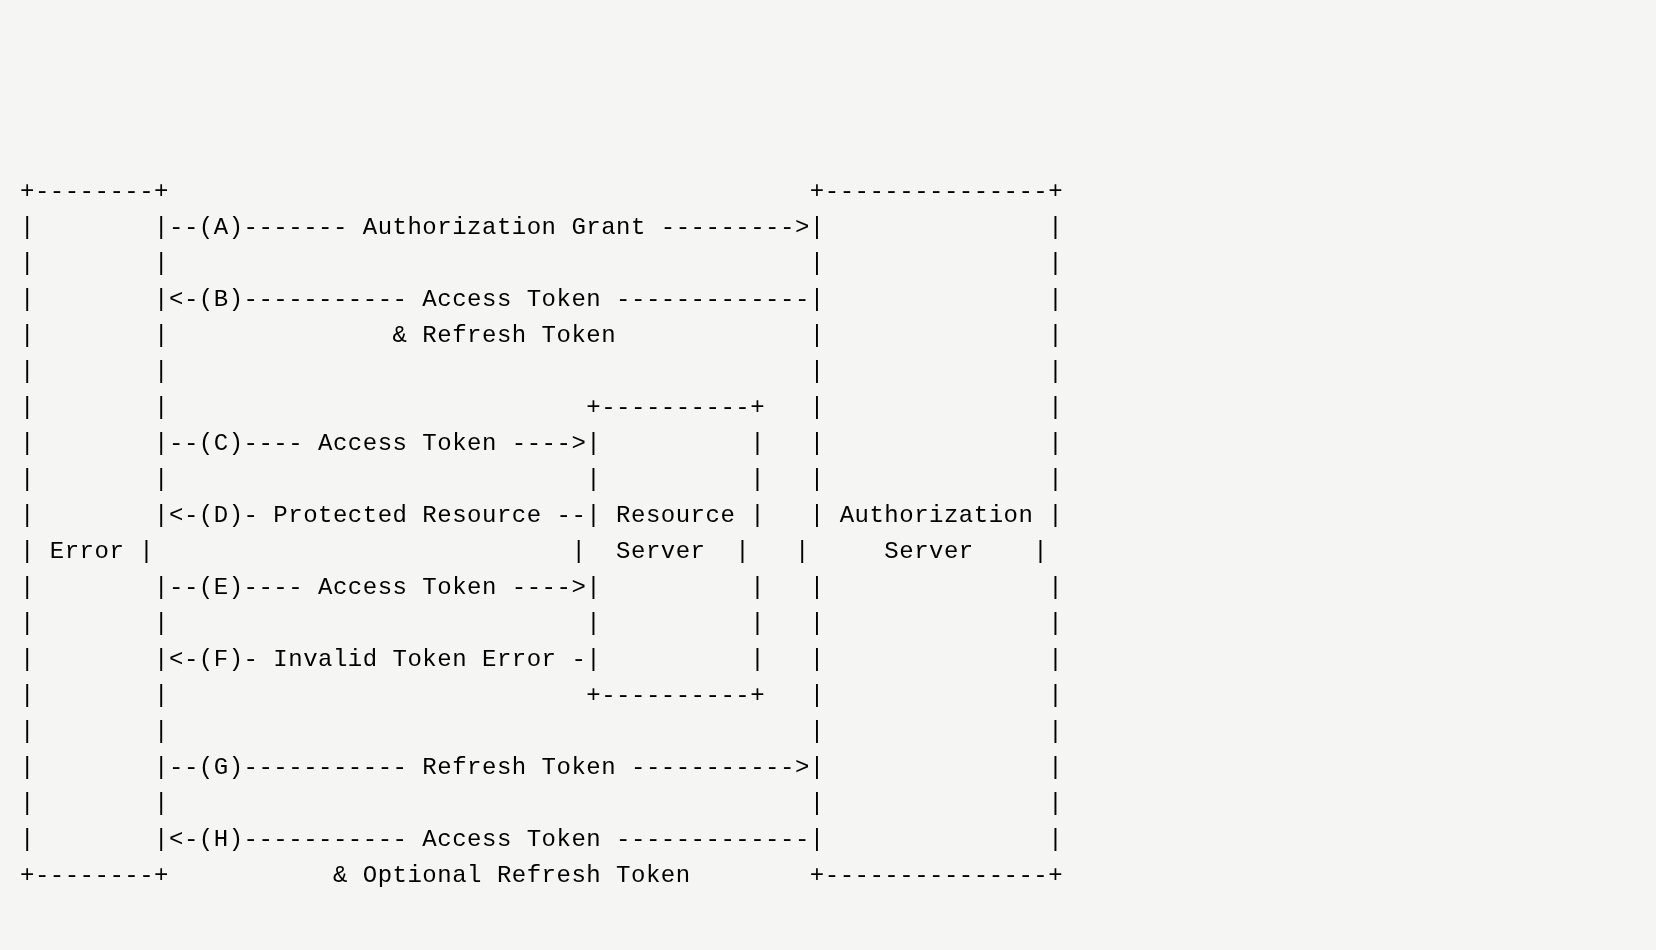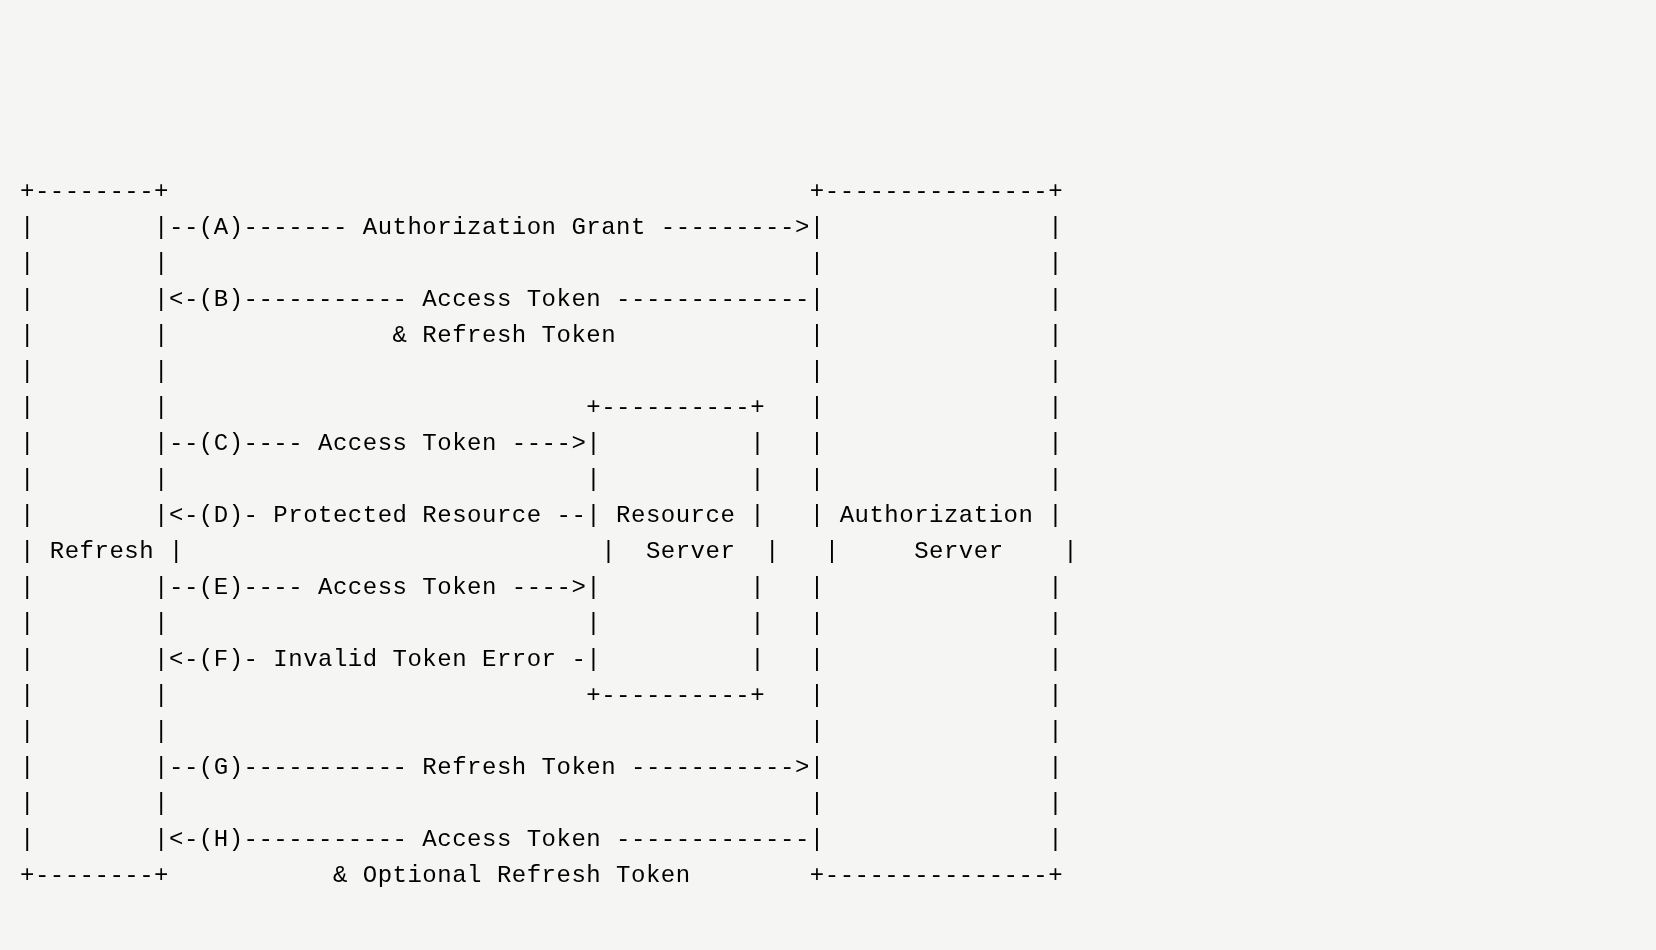--- a/index.html
+++ b/index.html
@@ -29,21 +29,21 @@
 <div class="diagram"><span>+--------+                                           +---------------+</span>
 <span>|        |--(A)------- Authorization Grant ---------&gt;|               |</span>
 <span>|        |                                           |               |</span>
 <span>|        |&lt;-(B)----------- Access Token -------------|               |</span>
 <span>|        |               &amp; Refresh Token             |               |</span>
 <span>|        |                                           |               |</span>
 <span>|        |                            +----------+   |               |</span>
 <span>|        |--(C)---- Access Token ----&gt;|          |   |               |</span>
 <span>|        |                            |          |   |               |</span>
 <span>|        |&lt;-(D)- Protected Resource --| Resource |   | Authorization |</span>
-<span>| Refresh |                            |  Server  |   |     Server    |</span>
+<span>| Error |                            |  Server  |   |     Server    |</span>
 <span>|        |--(E)---- Access Token ----&gt;|          |   |               |</span>
 <span>|        |                            |          |   |               |</span>
 <span>|        |&lt;-(F)- Invalid Token Error -|          |   |               |</span>
 <span>|        |                            +----------+   |               |</span>
 <span>|        |                                           |               |</span>
 <span>|        |--(G)----------- Refresh Token -----------&gt;|               |</span>
 <span>|        |                                           |               |</span>
 <span>|        |&lt;-(H)----------- Access Token -------------|               |</span>
 <span>+--------+           &amp; Optional Refresh Token        +---------------+</span></div>
 

